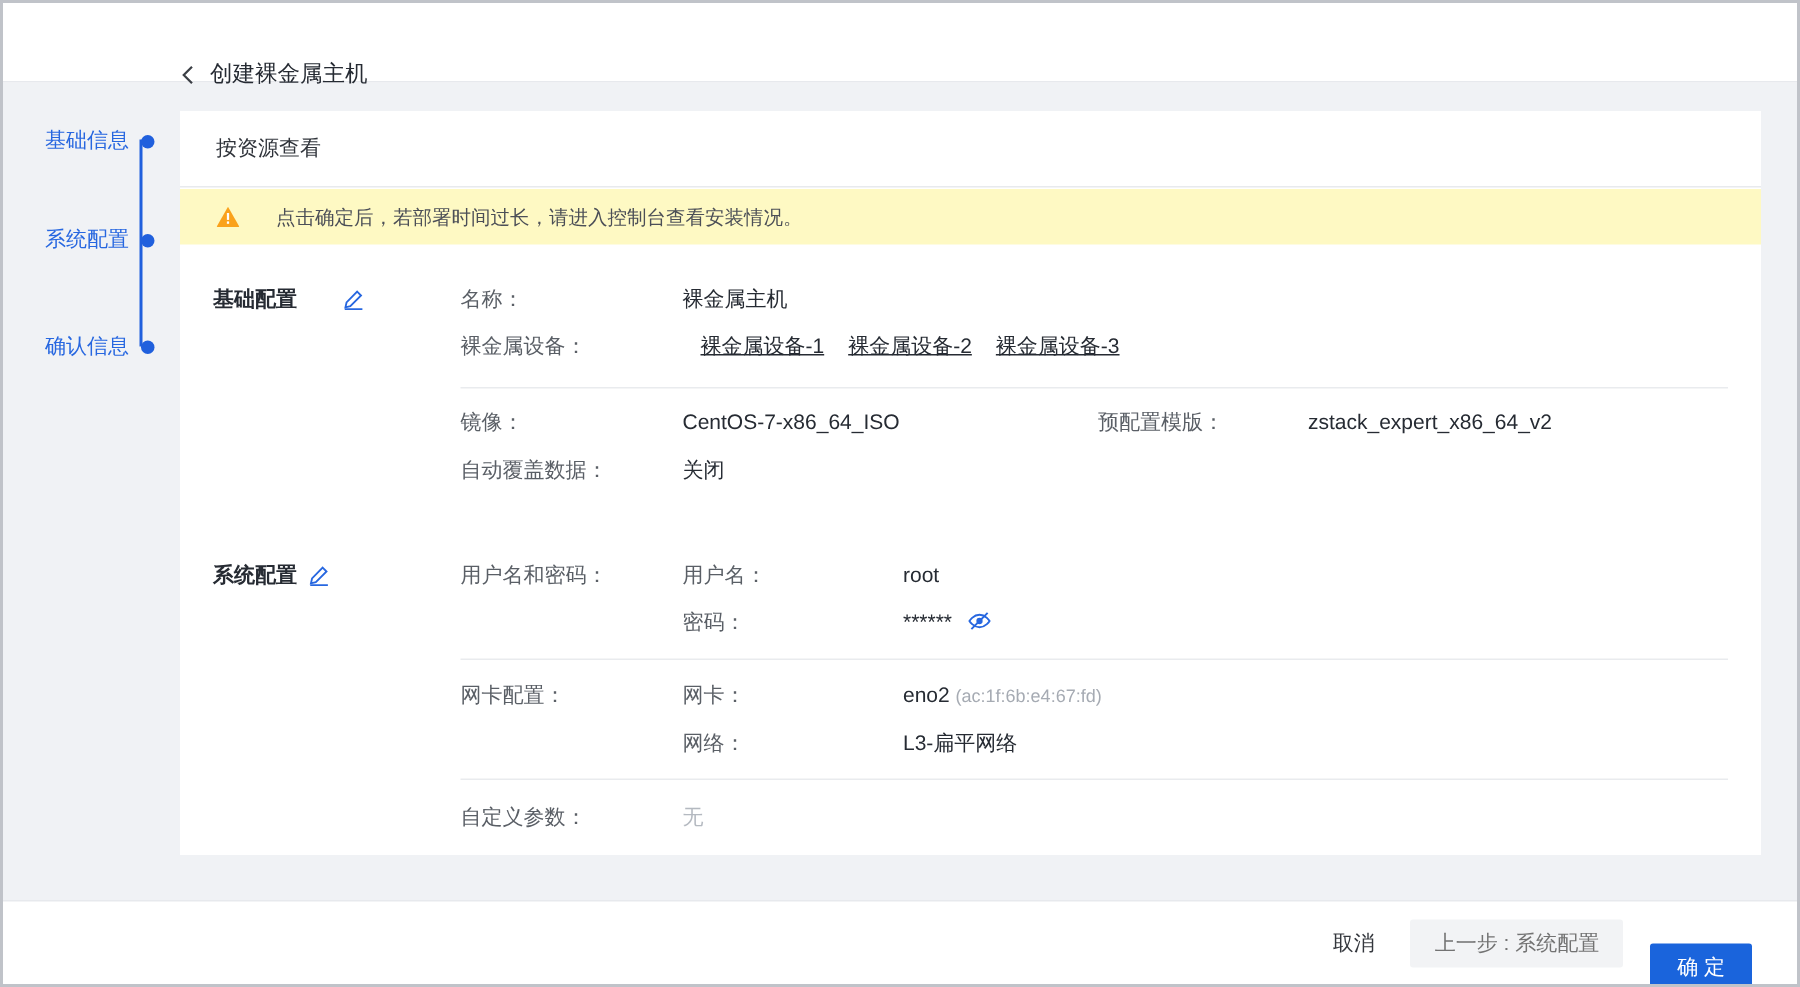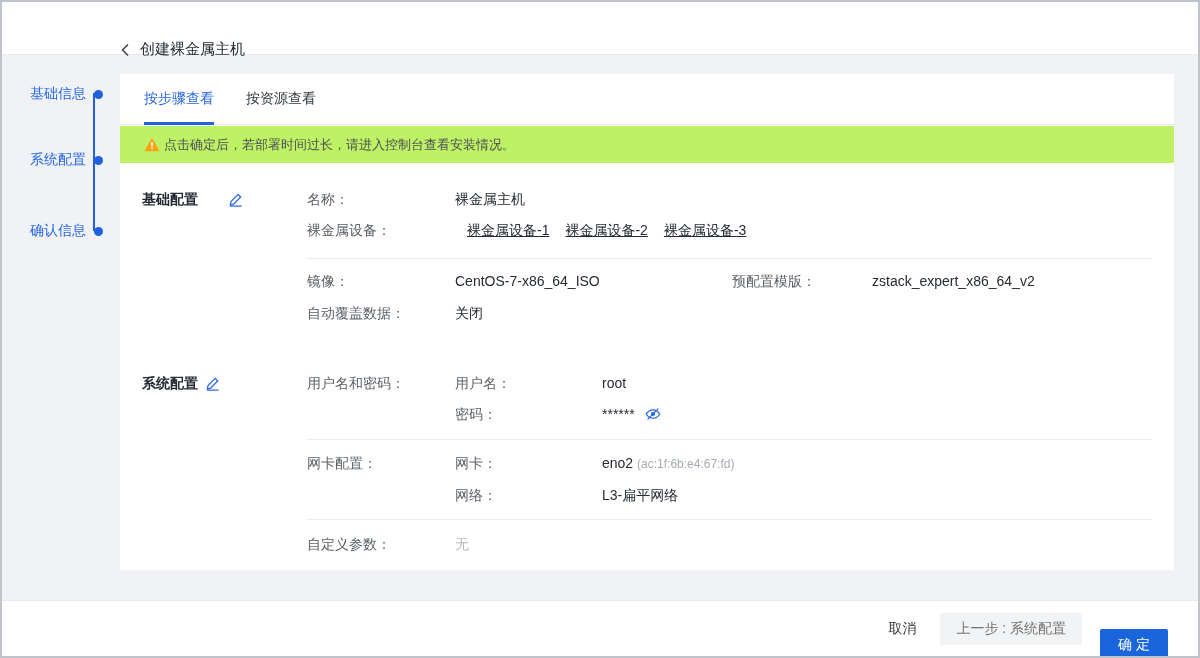--- a/index.html
+++ b/index.html
@@ -42,21 +42,21 @@
     position:absolute; top:0; left:0; right:0; height:51px;
     border-bottom:1px solid #e8eaed; padding-left:24px;
     display:flex; gap:32px;
   }
   .tab{
     height:51px; line-height:49px; font-size:14px; color:#30343b; cursor:pointer;
   }
   .tab.active{ color:#2767e0; border-bottom:3px solid #2264dd; }
   .banner{
     position:absolute; top:52px; left:0; right:0; height:37px;
-    background:#bef264; display:flex; align-items:center; gap:4px;
+    background:#fef9c3; display:flex; align-items:center; gap:24px;
     padding-left:24px; font-size:13px; color:#4c4f57;
   }
   .content{ position:absolute; top:0; left:0; right:0; bottom:0; }
   .row{ position:absolute; height:20px; line-height:20px; white-space:nowrap;padding-left:12px; }
   .lbl{ position:absolute; color:#5a5f66; }
   .val{ position:absolute; color:#262b33;text-align:center; }
   .muted{ color:#b4b9c0; }
   .mac{ font-size:12px; color:#a6abb3; }
   .sec-title{
     position:absolute; left:22px; display:flex; align-items:center; gap:8px;
@@ -116,21 +116,20 @@
     </div>
     <div class="step" style="top:220px;">
       <span class="s-label">确认信息</span>
       <span class="s-dot"></span>
     </div>
   </div>
 
   <div class="card">
 
     <div class="tabs">
-      <div class="tab active">按步骤查看</div>
       <div class="tab">按资源查看</div>
     </div>
 
     <div class="banner">
       <span style="display:inline-flex;">
         <svg width="16" height="15" viewBox="0 0 16 15">
           <path d="M8 0.8 L15.4 13.8 Q15.6 14.3 15 14.3 L1 14.3 Q0.4 14.3 0.6 13.8 Z" fill="#faa21b"></path>
           <rect x="7.25" y="5" width="1.5" height="4.6" fill="#fff"></rect>
           <rect x="7.25" y="10.6" width="1.5" height="1.6" fill="#fff"></rect>
         </svg>

